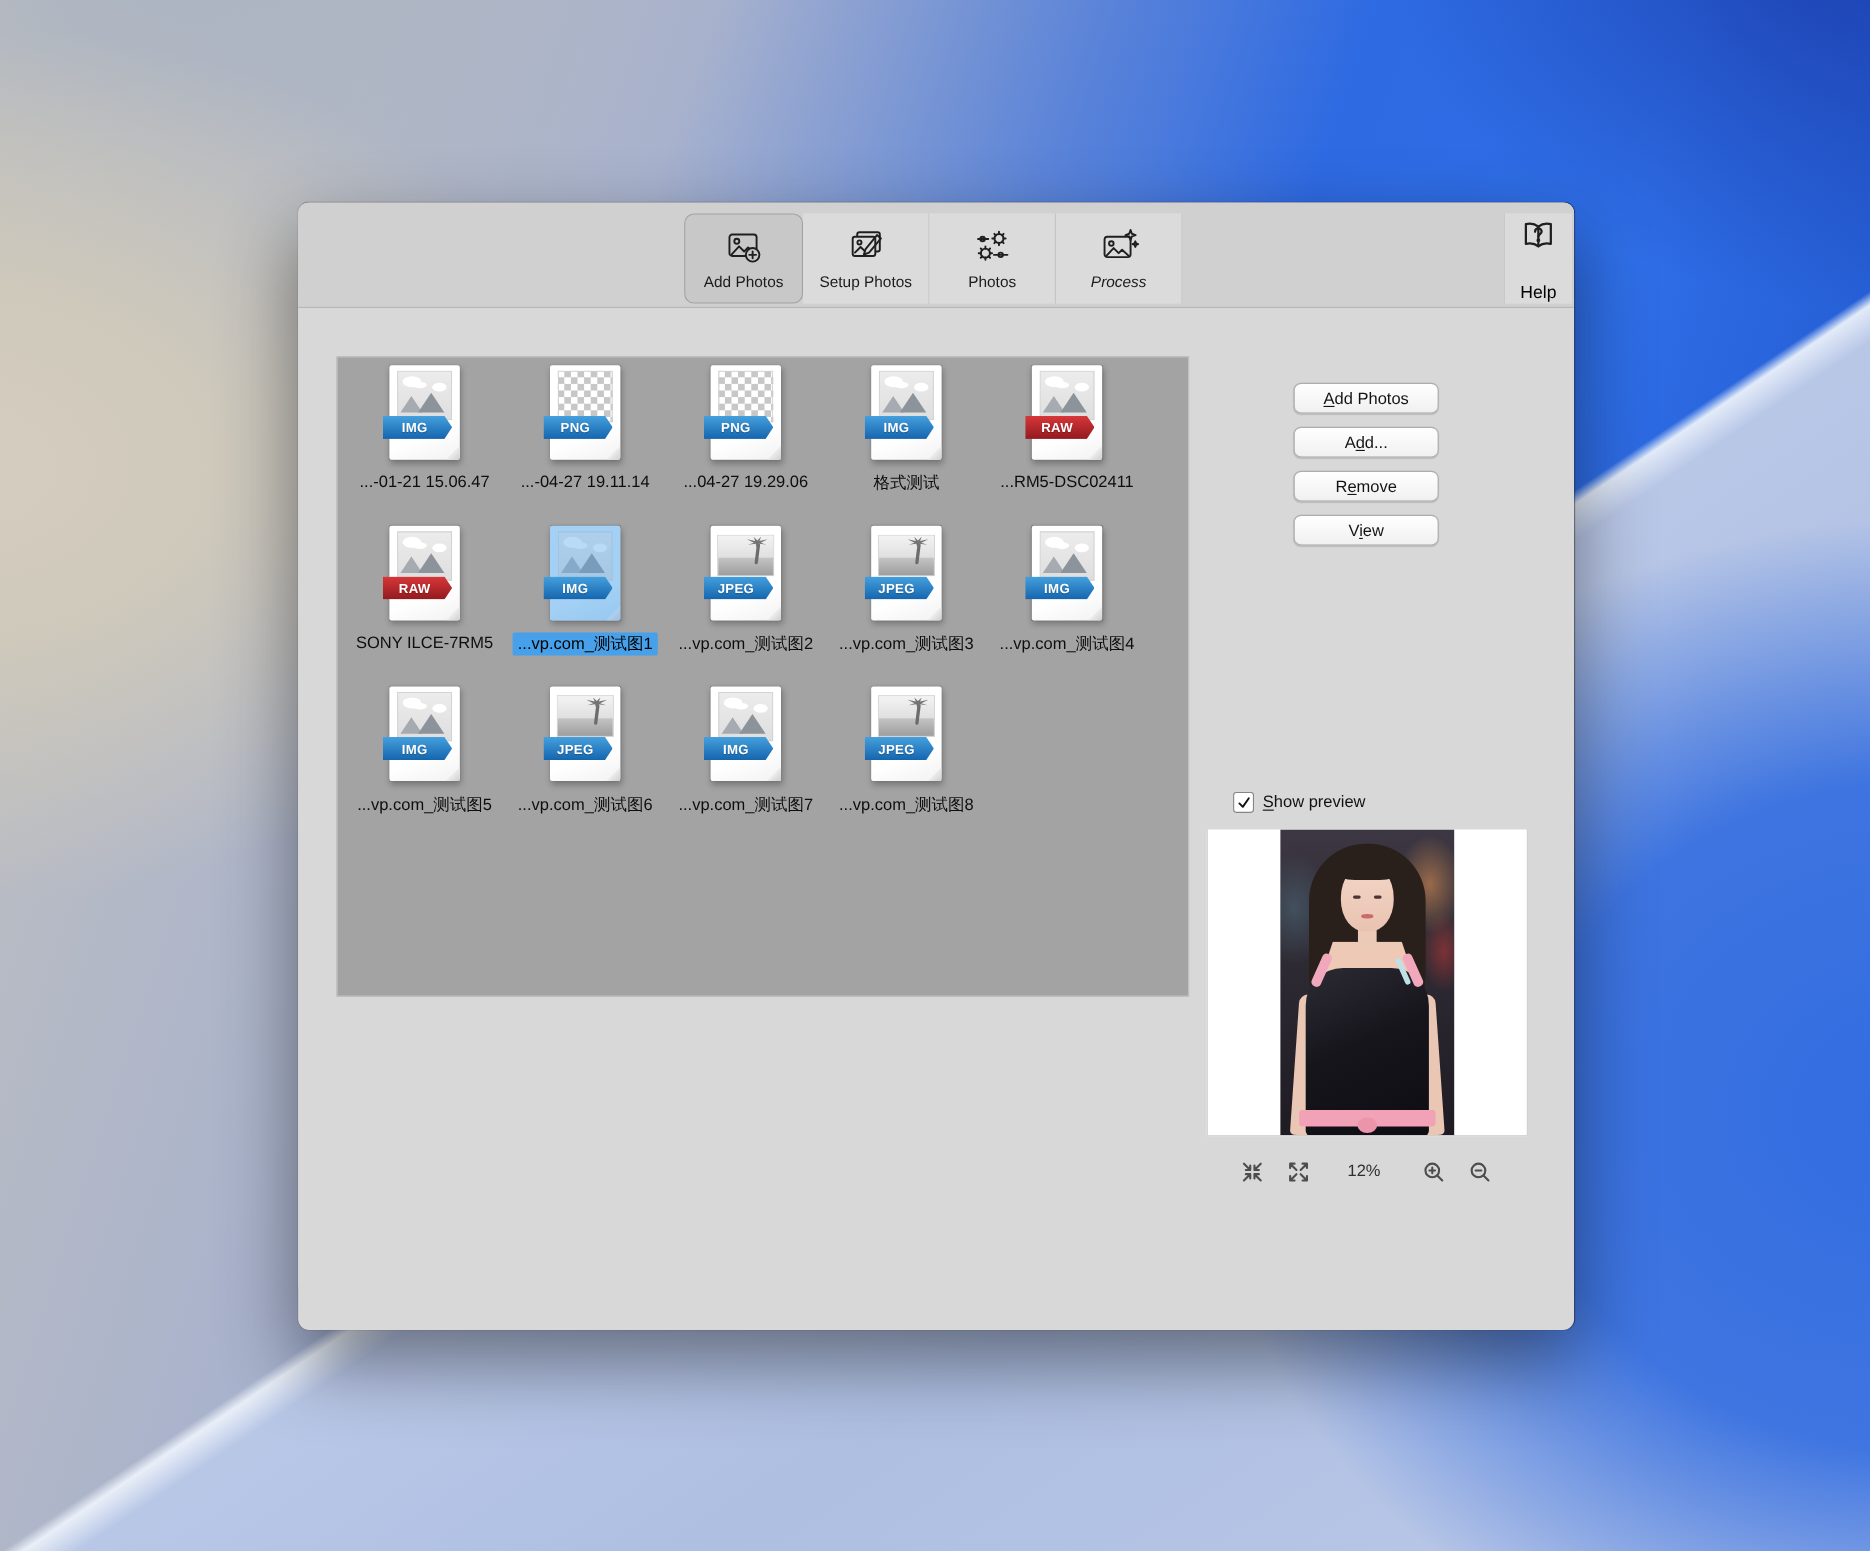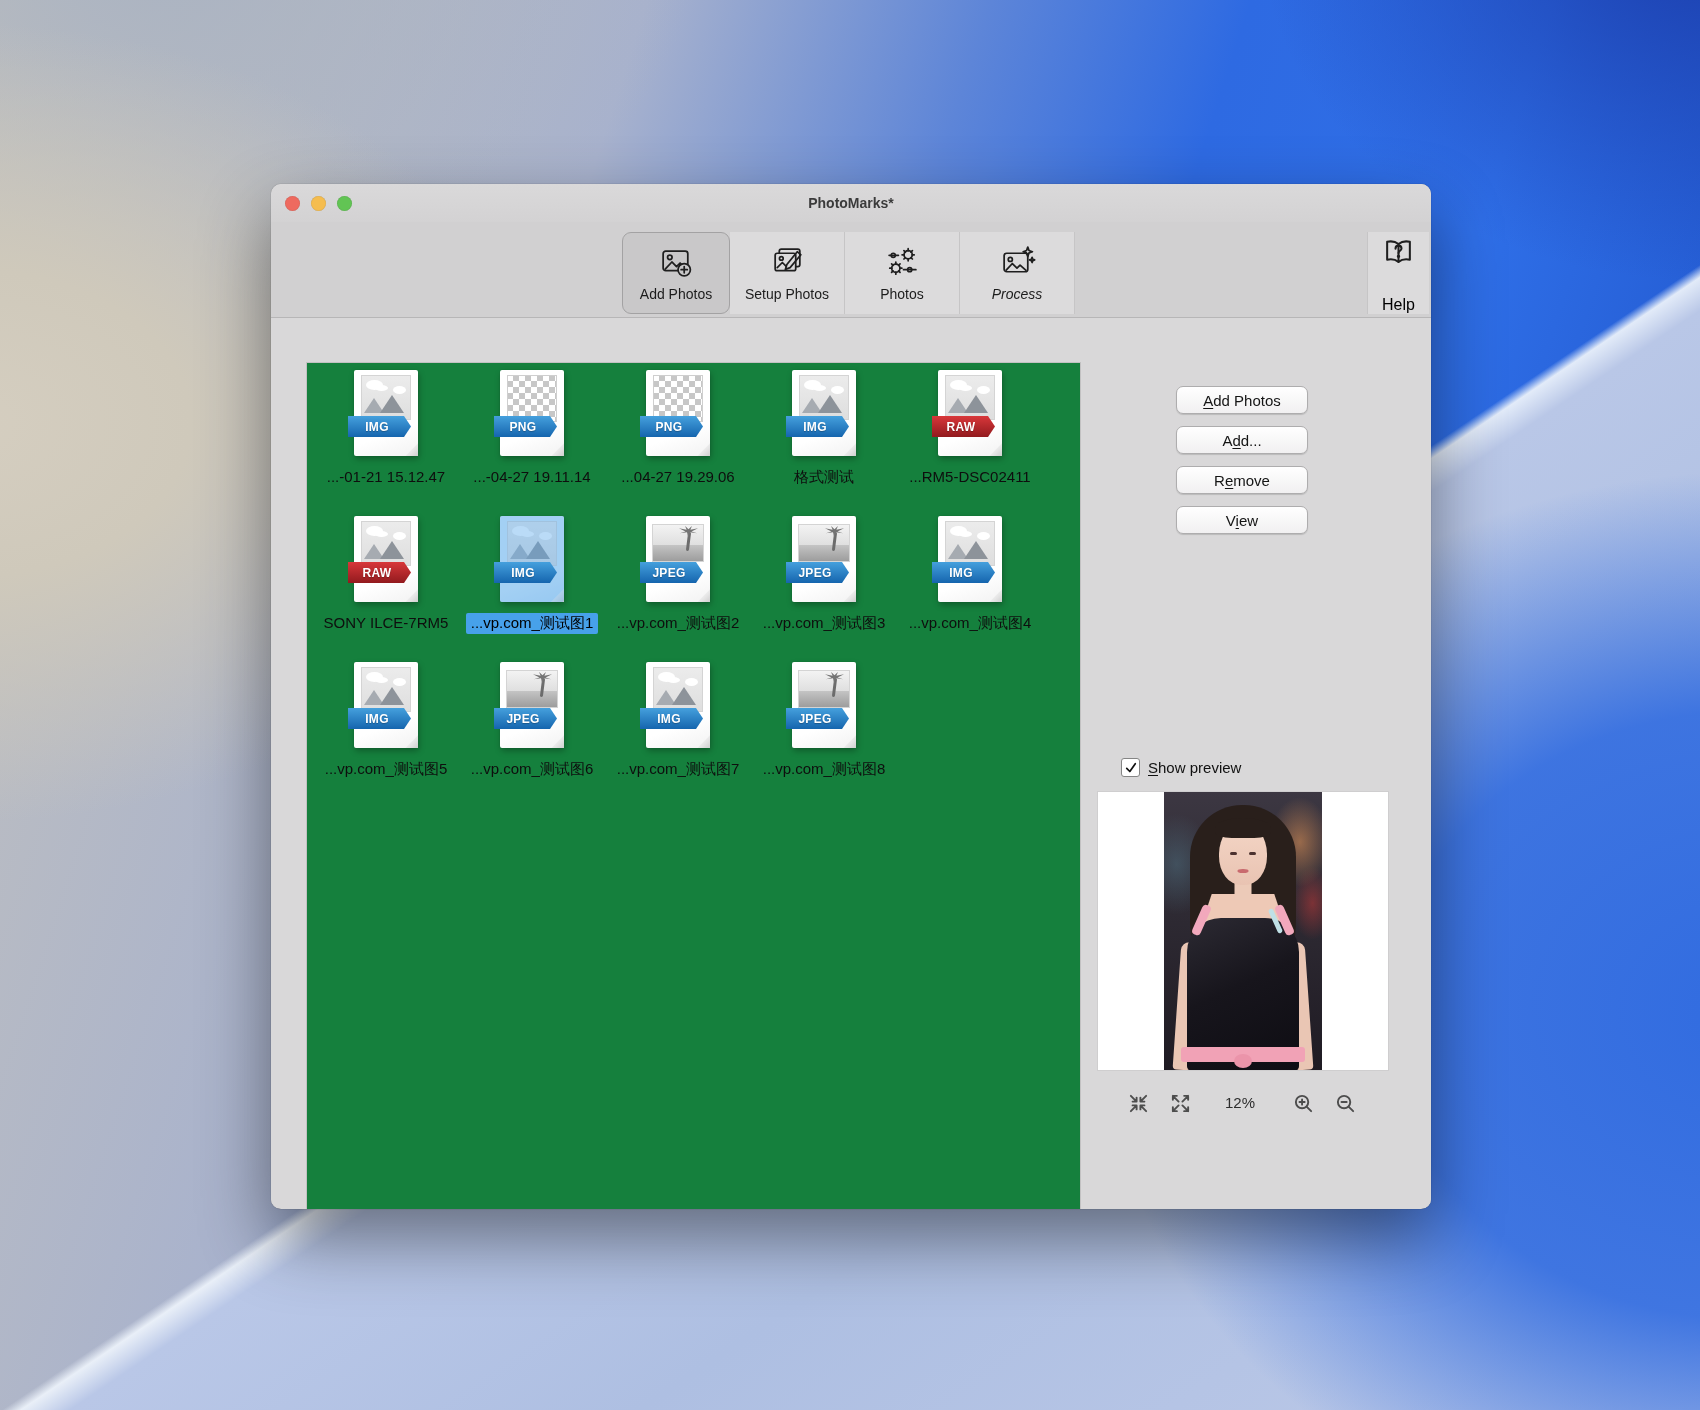--- a/index.html
+++ b/index.html
@@ -57,22 +57,22 @@
     position:absolute; left:1096px; top:10px; width:62px; height:82px; background:#dcdbdc;
     border-left:1px solid #c6c5c6;
     display:flex; flex-direction:column; align-items:center; justify-content:center; gap:21px;
   }
   .icon-stroke { fill:none; stroke:#1f1f1f; stroke-width:1.7; stroke-linecap:round; stroke-linejoin:round; }
 
   
   .content { position:relative; height:890px; background:#d9d8d9; }
 
   .file-panel {
-    position:absolute; left:35px; top:44px; width:775px; height:851px;
-    background:#15803d; border:1px solid #c2c1c2;
+    position:absolute; left:35px; top:44px; width:775px; height:582px;
+    background:#a3a3a3; border:1px solid #c2c1c2;
     overflow:hidden;
   }
   .file-grid {
     display:grid; grid-template-columns:repeat(5,146px); grid-auto-rows:146px;
     padding:3px 0 0 6px;
   }
   .file-item { display:flex; flex-direction:column; align-items:center; cursor:default; }
   .ficon { position:relative; width:64px; height:86px; margin-top:4px; }
   .page {
     position:absolute; inset:0; background:linear-gradient(160deg,#ffffff 70%,#f2f2f2 100%);
@@ -185,28 +185,20 @@
   .pc { position:absolute; top:4px; transform:translateX(-50%); width:26px; height:26px; display:flex; align-items:center; justify-content:center; cursor:default; }
   .pc svg { width:21px; height:21px; fill:none; stroke:#4d4d4d; stroke-width:2; stroke-linecap:round; stroke-linejoin:round; }
   .zoom-level { position:absolute; left:143px; top:8px; transform:translateX(-50%); font-size:15px; color:#2e2e2e; }
 </style>
 </head>
 <body>
 
 <div class="desktop">
   <div class="window">
 
-    <div class="titlebar">
-      <div class="traffic">
-        <div class="light" id="tl-red" style="background: rgb(238, 106, 95);"></div>
-        <div class="light" id="tl-yellow" style="background: rgb(245, 189, 79);"></div>
-        <div class="light" id="tl-green" style="background: rgb(98, 196, 84);"></div>
-      </div>
-      <div class="window-title">PhotoMarks*</div>
-    </div>
 
     <div class="toolbar">
       <div class="tool-group">
         <div class="tool-cell selected w-add">
           <svg viewBox="0 0 36 36" class="icon-stroke">
             <rect x="5" y="7" width="24" height="19" rx="2.5"></rect>
             <circle cx="11.5" cy="13" r="2.2"></circle>
             <path d="M7 24.5 l6.5-7 4.5 4.5 3.5-3.5 5.5 5.5"></path>
             <circle cx="25.5" cy="25" r="6" fill="#c9c8c9"></circle>
             <path d="M25.5 22 v6 M22.5 25 h6"></path>
@@ -273,21 +265,21 @@
 
         </div>
         <div class="curl"></div>
 
         <div class="ribbon">
           <span class="ribbon-label" style="display:inline">IMG</span>
         </div>
         <div class="ribbon-fold"></div>
       </div>
     </div>
-    <div class="file-label">...-01-21 15.12.47</div>
+    <div class="file-label">...-01-21 15.06.47</div>
   </div>
 
   <div class="file-item ribbon-blue">
     <div class="ficon">
       <div class="page">
         <div class="thumb thumb-checker">
           
           
           
           

